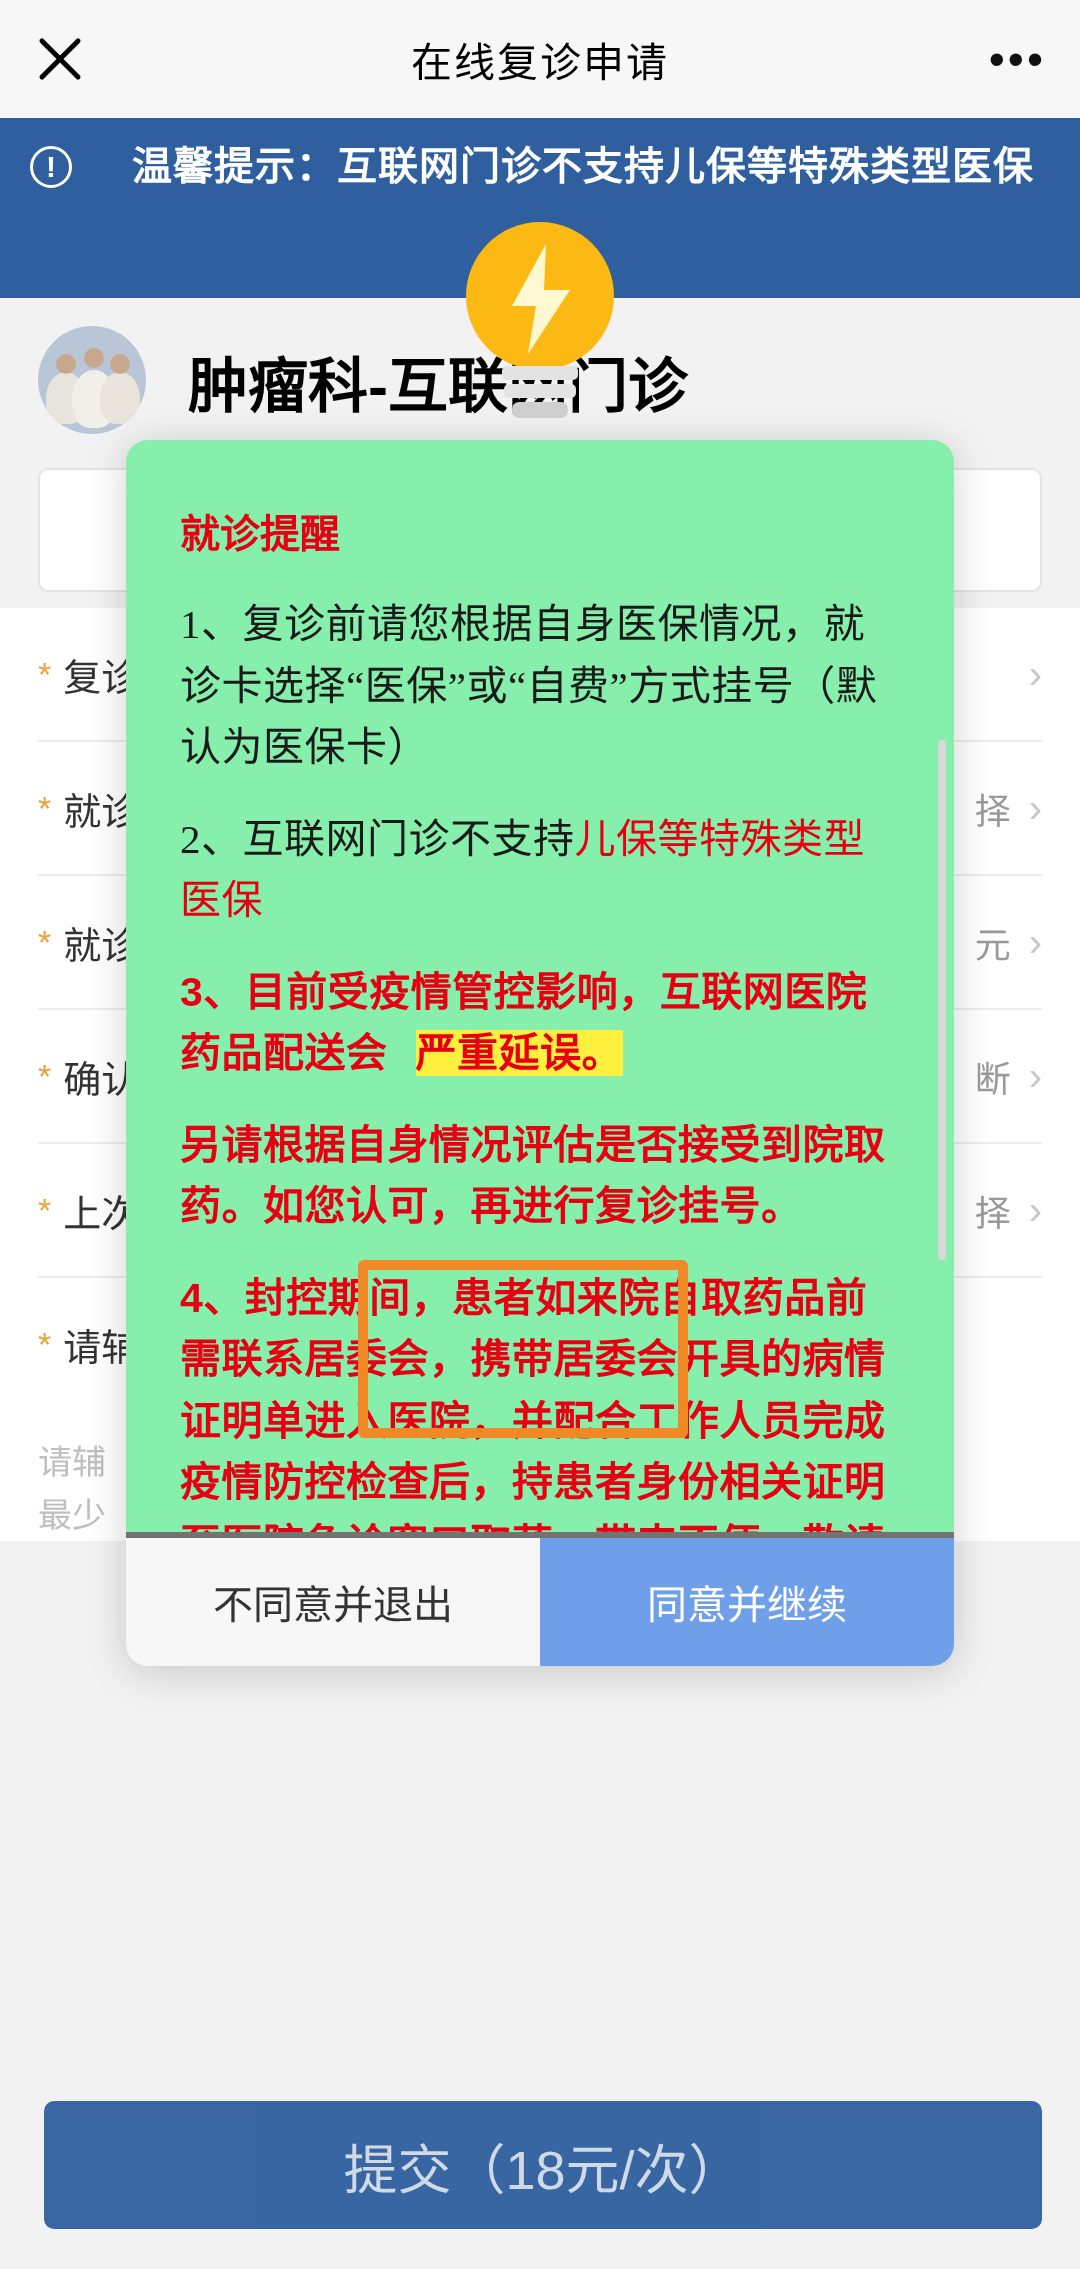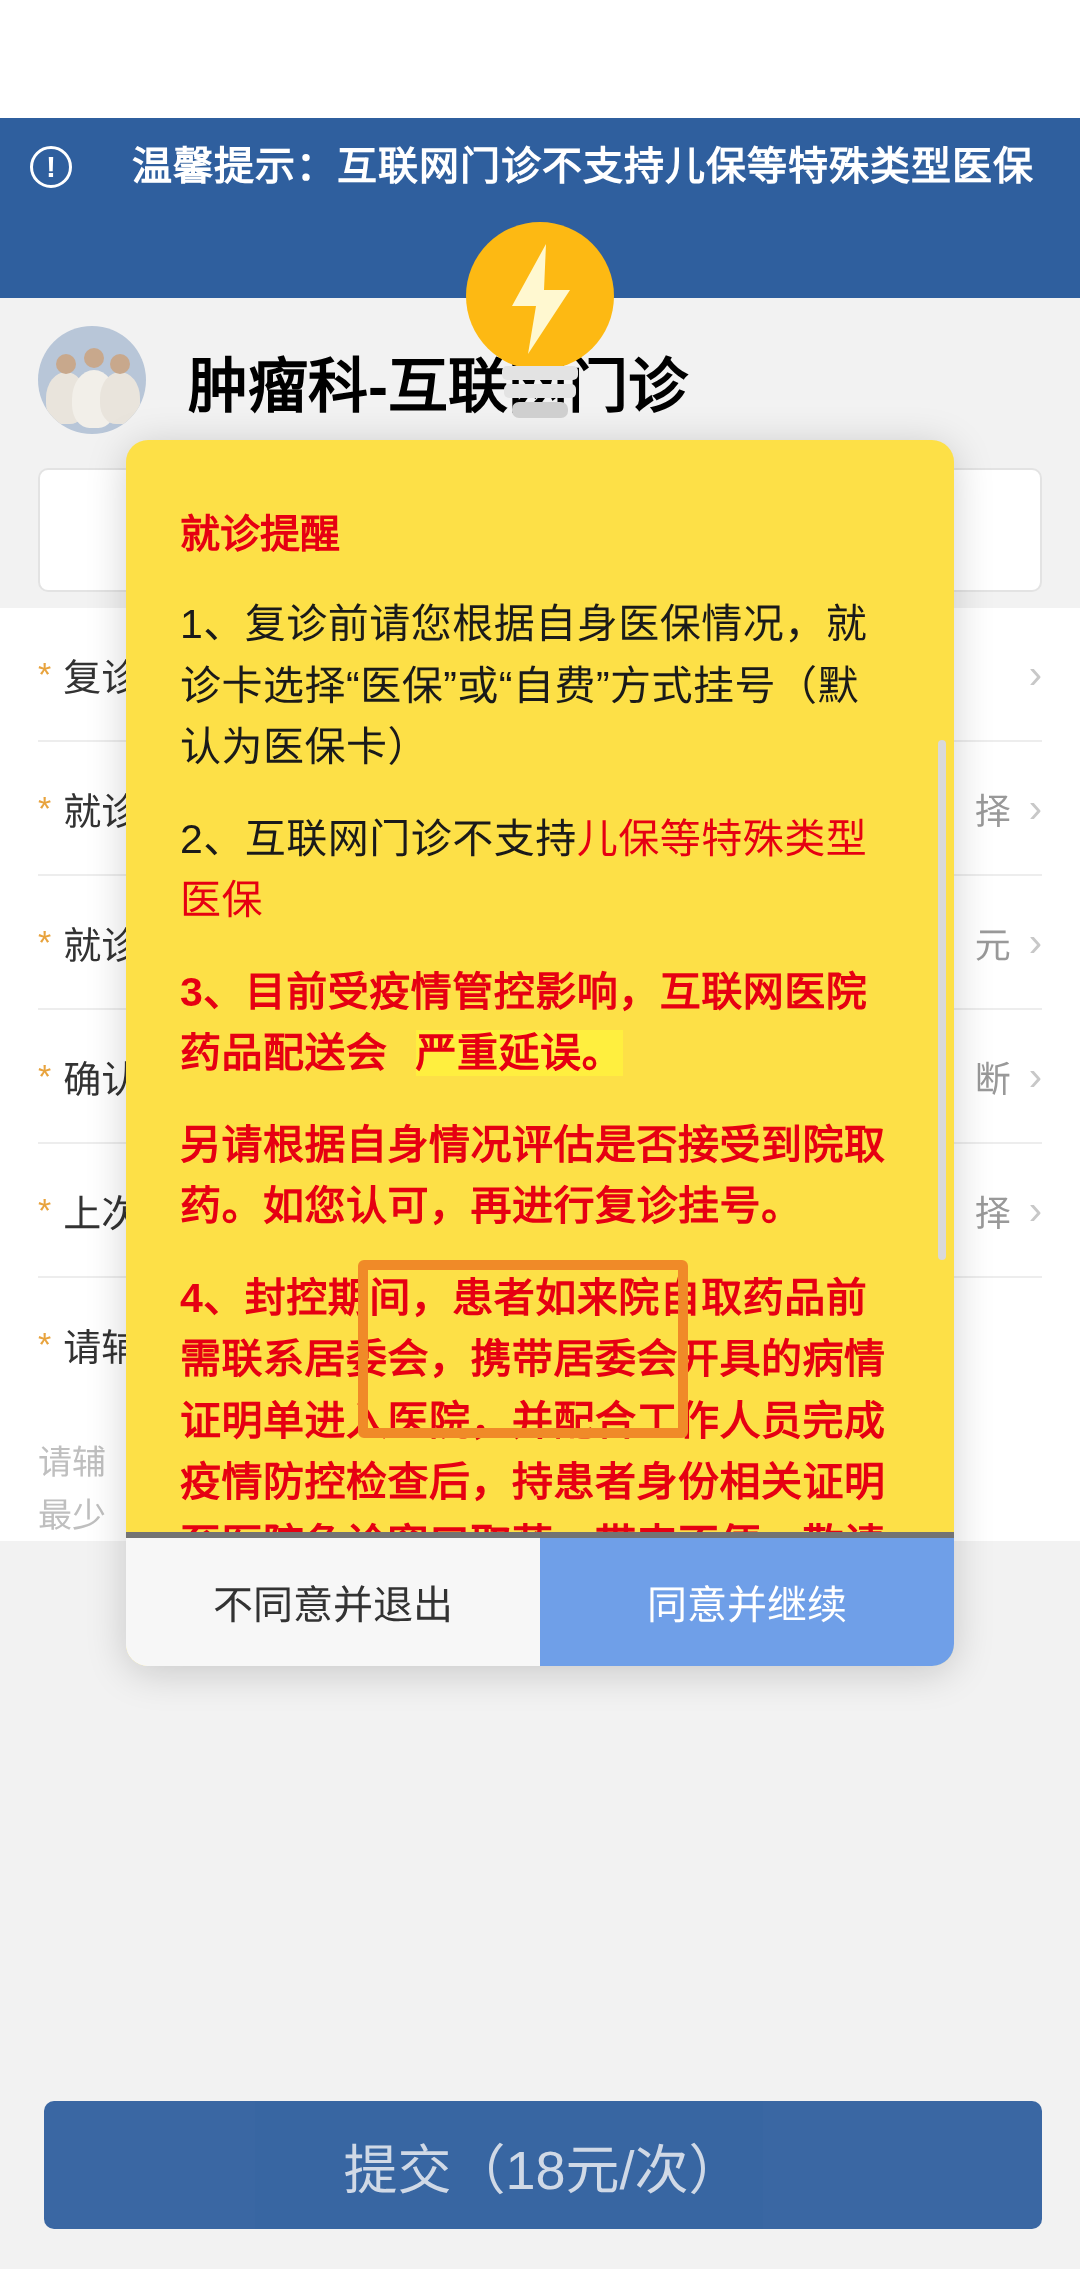--- a/index.html
+++ b/index.html
@@ -189,21 +189,21 @@
     font-size: 54px;
     opacity: .95;
   }
 
   
   .modal {
     position: absolute;
     left: 126px;
     top: 440px;
     width: 828px;
-    background: #fde047;
+    background: #86efac;
     border-radius: 22px;
     box-shadow: 0 6px 40px rgba(0,0,0,.18);
     overflow: visible;
   }
   .bulb {
     position: absolute;
     top: -232px;
     left: 50%;
     transform: translateX(-50%);
     width: 180px;
@@ -221,21 +221,21 @@
     font-weight: bold;
     margin-bottom: 34px;
   }
   .p {
     font-size: 41px;
     line-height: 1.5;
     margin-bottom: 30px;
     color: #1a1a1a;
     letter-spacing: .5px;
   }
-  .p.black { color: #1a1a1a; }
+  .p.black { color: #1a1a1a; font-family: Liberation Serif, serif; }
   .p.red { color: #e60012; font-weight: bold; }
   .red-inline { color: #e60012; }
   .hl { background: #ffef3f; color: #e60012; margin-left: 28px; }
   .scrollbar {
     position: absolute;
     right: 8px;
     top: 300px;
     width: 8px;
     height: 520px;
     border-radius: 4px;
@@ -277,20 +277,30 @@
     border-radius: 6px;
     box-sizing: border-box;
     pointer-events: none;
   }
 </style>
 </head>
 <body>
 
 <div class="phone">
 
+  <div class="navbar">
+    <div class="nav-close">
+      <svg width="48" height="48" viewBox="0 0 48 48" aria-hidden="true">
+        <line x1="6" y1="6" x2="42" y2="42" stroke="#000" stroke-width="5" stroke-linecap="round"></line>
+        <line x1="42" y1="6" x2="6" y2="42" stroke="#000" stroke-width="5" stroke-linecap="round"></line>
+      </svg>
+    </div>
+    <div class="nav-title">在线复诊申请</div>
+    <div class="nav-more">•••</div>
+  </div>
 
   <div class="banner">
     <div class="banner-inner">
       <div class="banner-ico">!</div>
       <div class="banner-text">温馨提示：互联网门诊不支持儿保等特殊类型医保</div>
     </div>
   </div>
 
   <div class="page-body">
 

